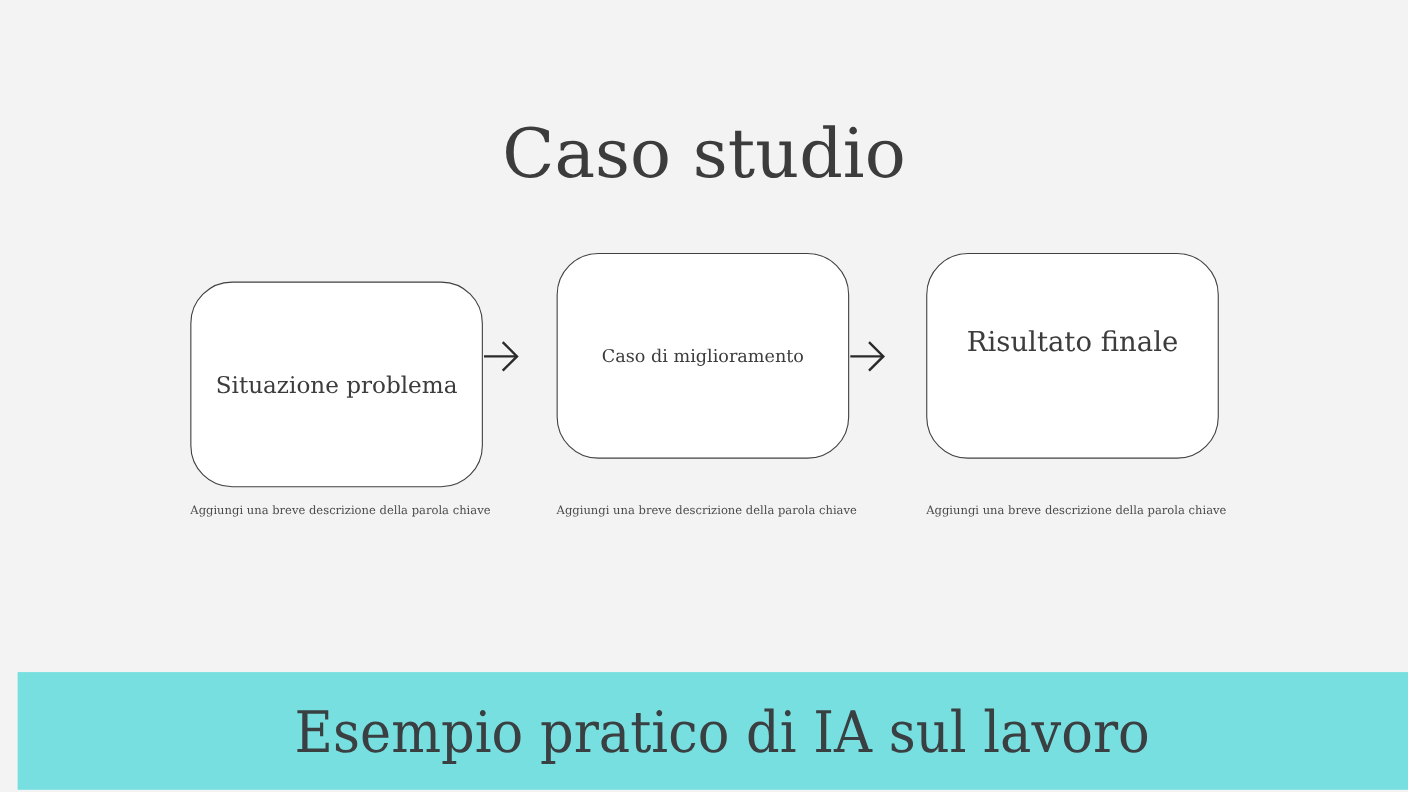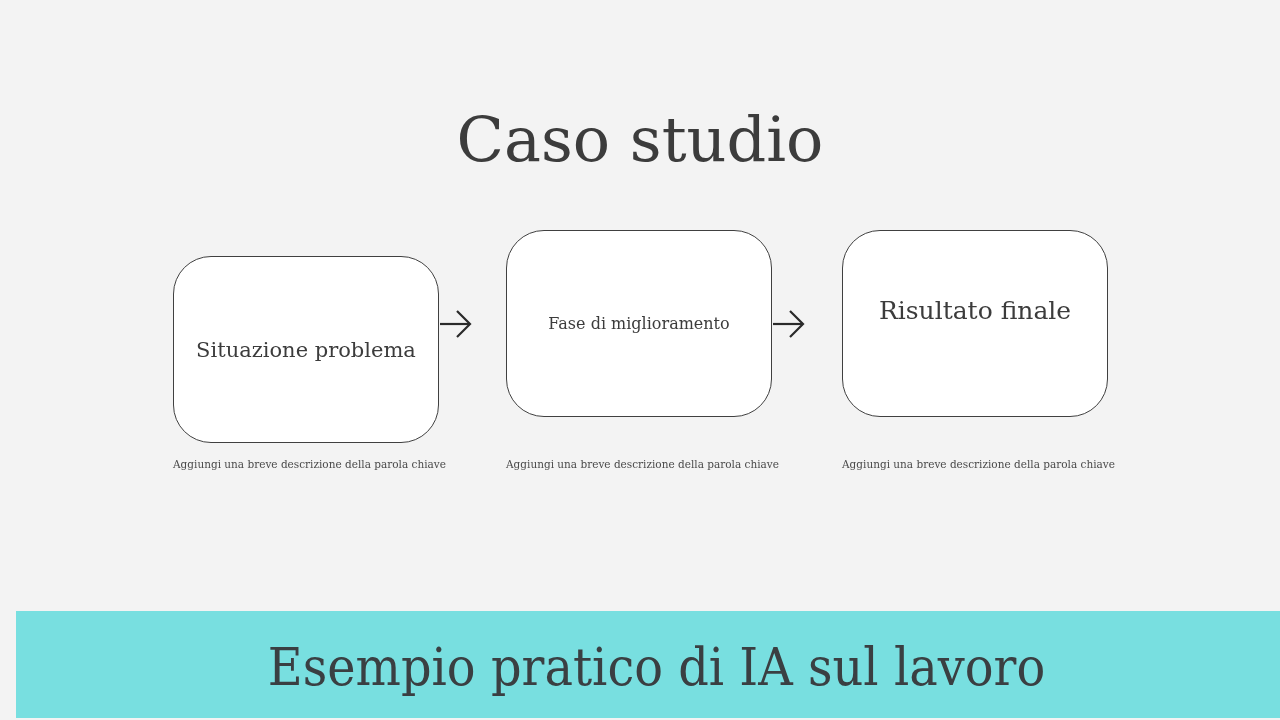--- a/index.html
+++ b/index.html
@@ -59,21 +59,21 @@
 <div class="box" id="box1">
   <span>Situazione problema</span>
 </div>
 
 <svg class="arrow" id="arrow1" viewBox="0 0 34 34">
   <line x1="1" y1="17" x2="31" y2="17" stroke="#2a2a2a" stroke-width="2.2"></line>
   <polyline points="18,4 31,17 18,30" fill="none" stroke="#2a2a2a" stroke-width="2.2" stroke-linejoin="miter"></polyline>
 </svg>
 
 <div class="box" id="box2">
-  <span>Fase di miglioramento</span>
+  <span>Caso di miglioramento</span>
 </div>
 
 <svg class="arrow" id="arrow2" viewBox="0 0 34 34">
   <line x1="1" y1="17" x2="31" y2="17" stroke="#2a2a2a" stroke-width="2.2"></line>
   <polyline points="18,4 31,17 18,30" fill="none" stroke="#2a2a2a" stroke-width="2.2" stroke-linejoin="miter"></polyline>
 </svg>
 
 <div class="box" id="box3">
   <span>Risultato finale</span>
 </div>

